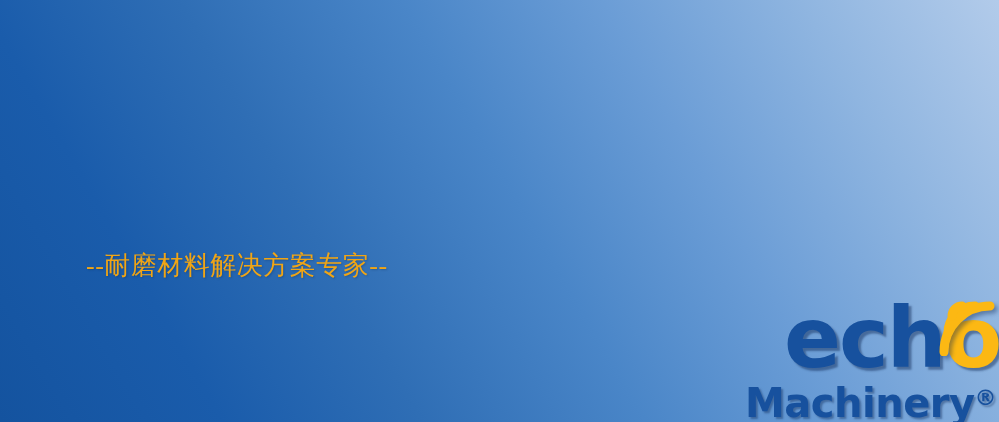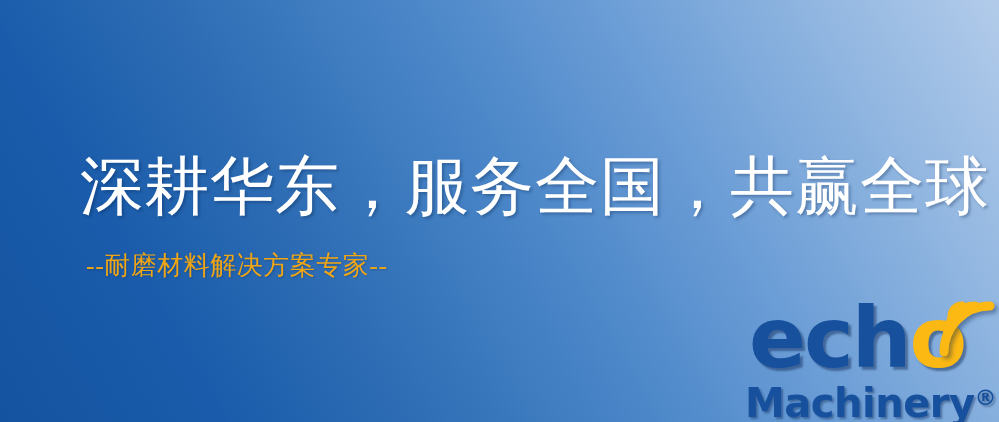--- a/index.html
+++ b/index.html
@@ -67,20 +67,21 @@
     font-family: "DejaVu Sans", sans-serif;
     font-weight: bold;
     font-size: 84px;
     line-height: 84px;
     letter-spacing: -2px;
     white-space: nowrap;
   }
   #logo-wordmark .seg-blue {
     color: #17519e;
     text-shadow: 3px 3px 2px rgba(10, 35, 80, 0.45);
+    margin-left: 35px;
   }
   #logo-wordmark .seg-gold {
     color: #fcb813;
     text-shadow: 3px 3px 2px rgba(10, 35, 80, 0.45);
   }
   #logo-arcs {
     position: absolute;
     left: 183px;
     top: -6px;
     width: 72px;
@@ -104,21 +105,20 @@
     font-size: 22px;
     vertical-align: 12px;
     letter-spacing: 0;
   }
 </style>
 </head>
 <body>
 
 <div id="banner">
 
-  <div id="headline">深耕华东，服务全国，共赢全球</div>
 
   <div id="subtitle">--耐磨材料解决方案专家--</div>
 
   <div id="logo">
 
     <div id="logo-wordmark">
       <span class="seg-blue">ech</span><span class="seg-gold">o</span>
     </div>
 
     <svg id="logo-arcs" viewBox="0 0 72 66">

